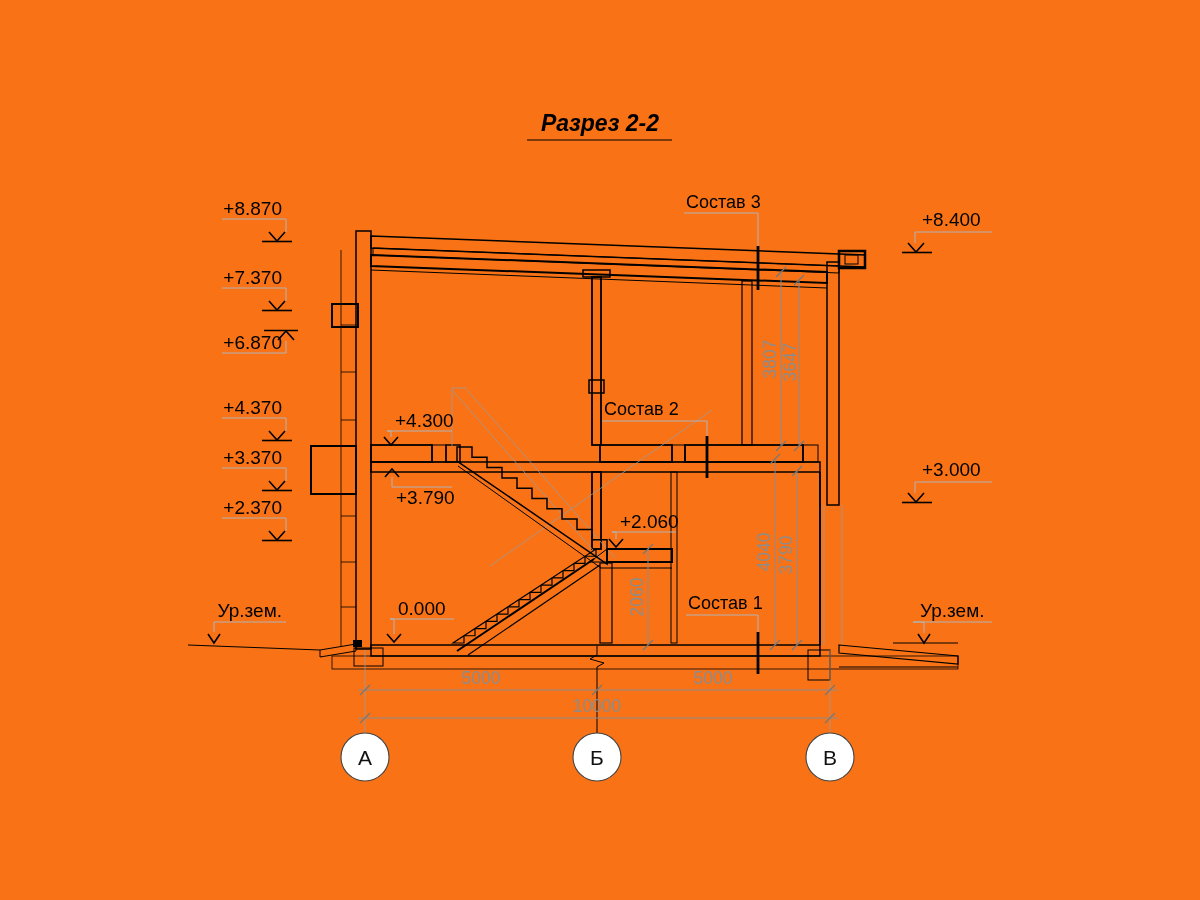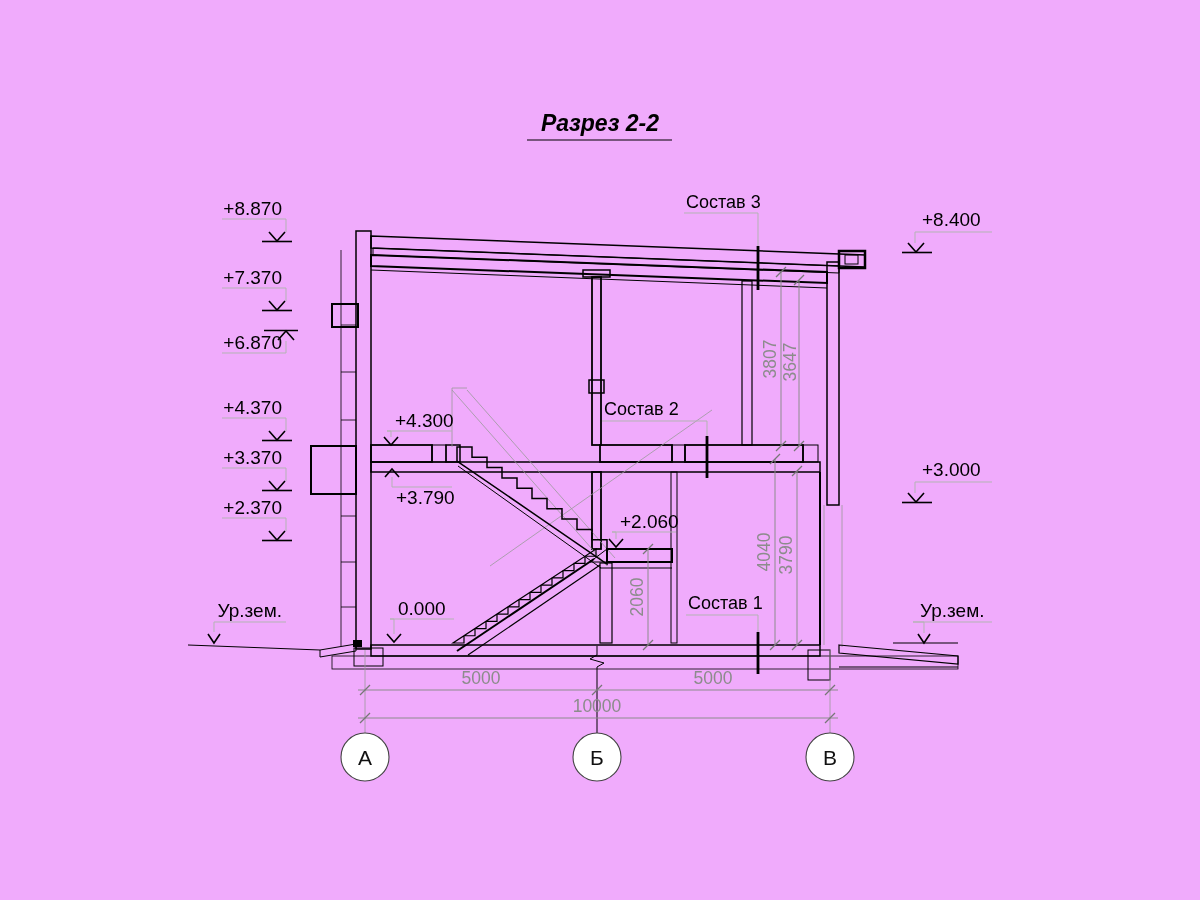--- a/index.html
+++ b/index.html
@@ -1,16 +1,16 @@
 <!DOCTYPE html>
 <html><head>
 <meta charset="utf-8">
 <style>
   html,body{margin:0;padding:0;background:#fff;}
-  #stage{position:relative;width:1200px;height:900px;background:#f0abfc;overflow:hidden;text-decoration:underline;}
+  #stage{position:relative;width:1200px;height:900px;background:#f97316;overflow:hidden;text-decoration:underline;}
   svg{display:block;}
   text{font-family:"Liberation Sans",sans-serif;fill:#000;}
   .t19{font-size:19px;}
   .lbl{font-size:18px;}
   .dimtxt{font-size:17.5px;fill:#8c8c8c;}
   .axtxt{font-size:21px;fill:#111;}
   .ttl{font-size:23px;font-style:italic;font-weight:bold;}
   .ln{stroke:#000;fill:none;}
   .w08{stroke-width:.8;} .w1{stroke-width:1;} .w12{stroke-width:1.2;} .w15{stroke-width:1.5;}
   .w18{stroke-width:1.8;} .w2{stroke-width:2;} .w25{stroke-width:2.5;} .w28{stroke-width:2.8;}

